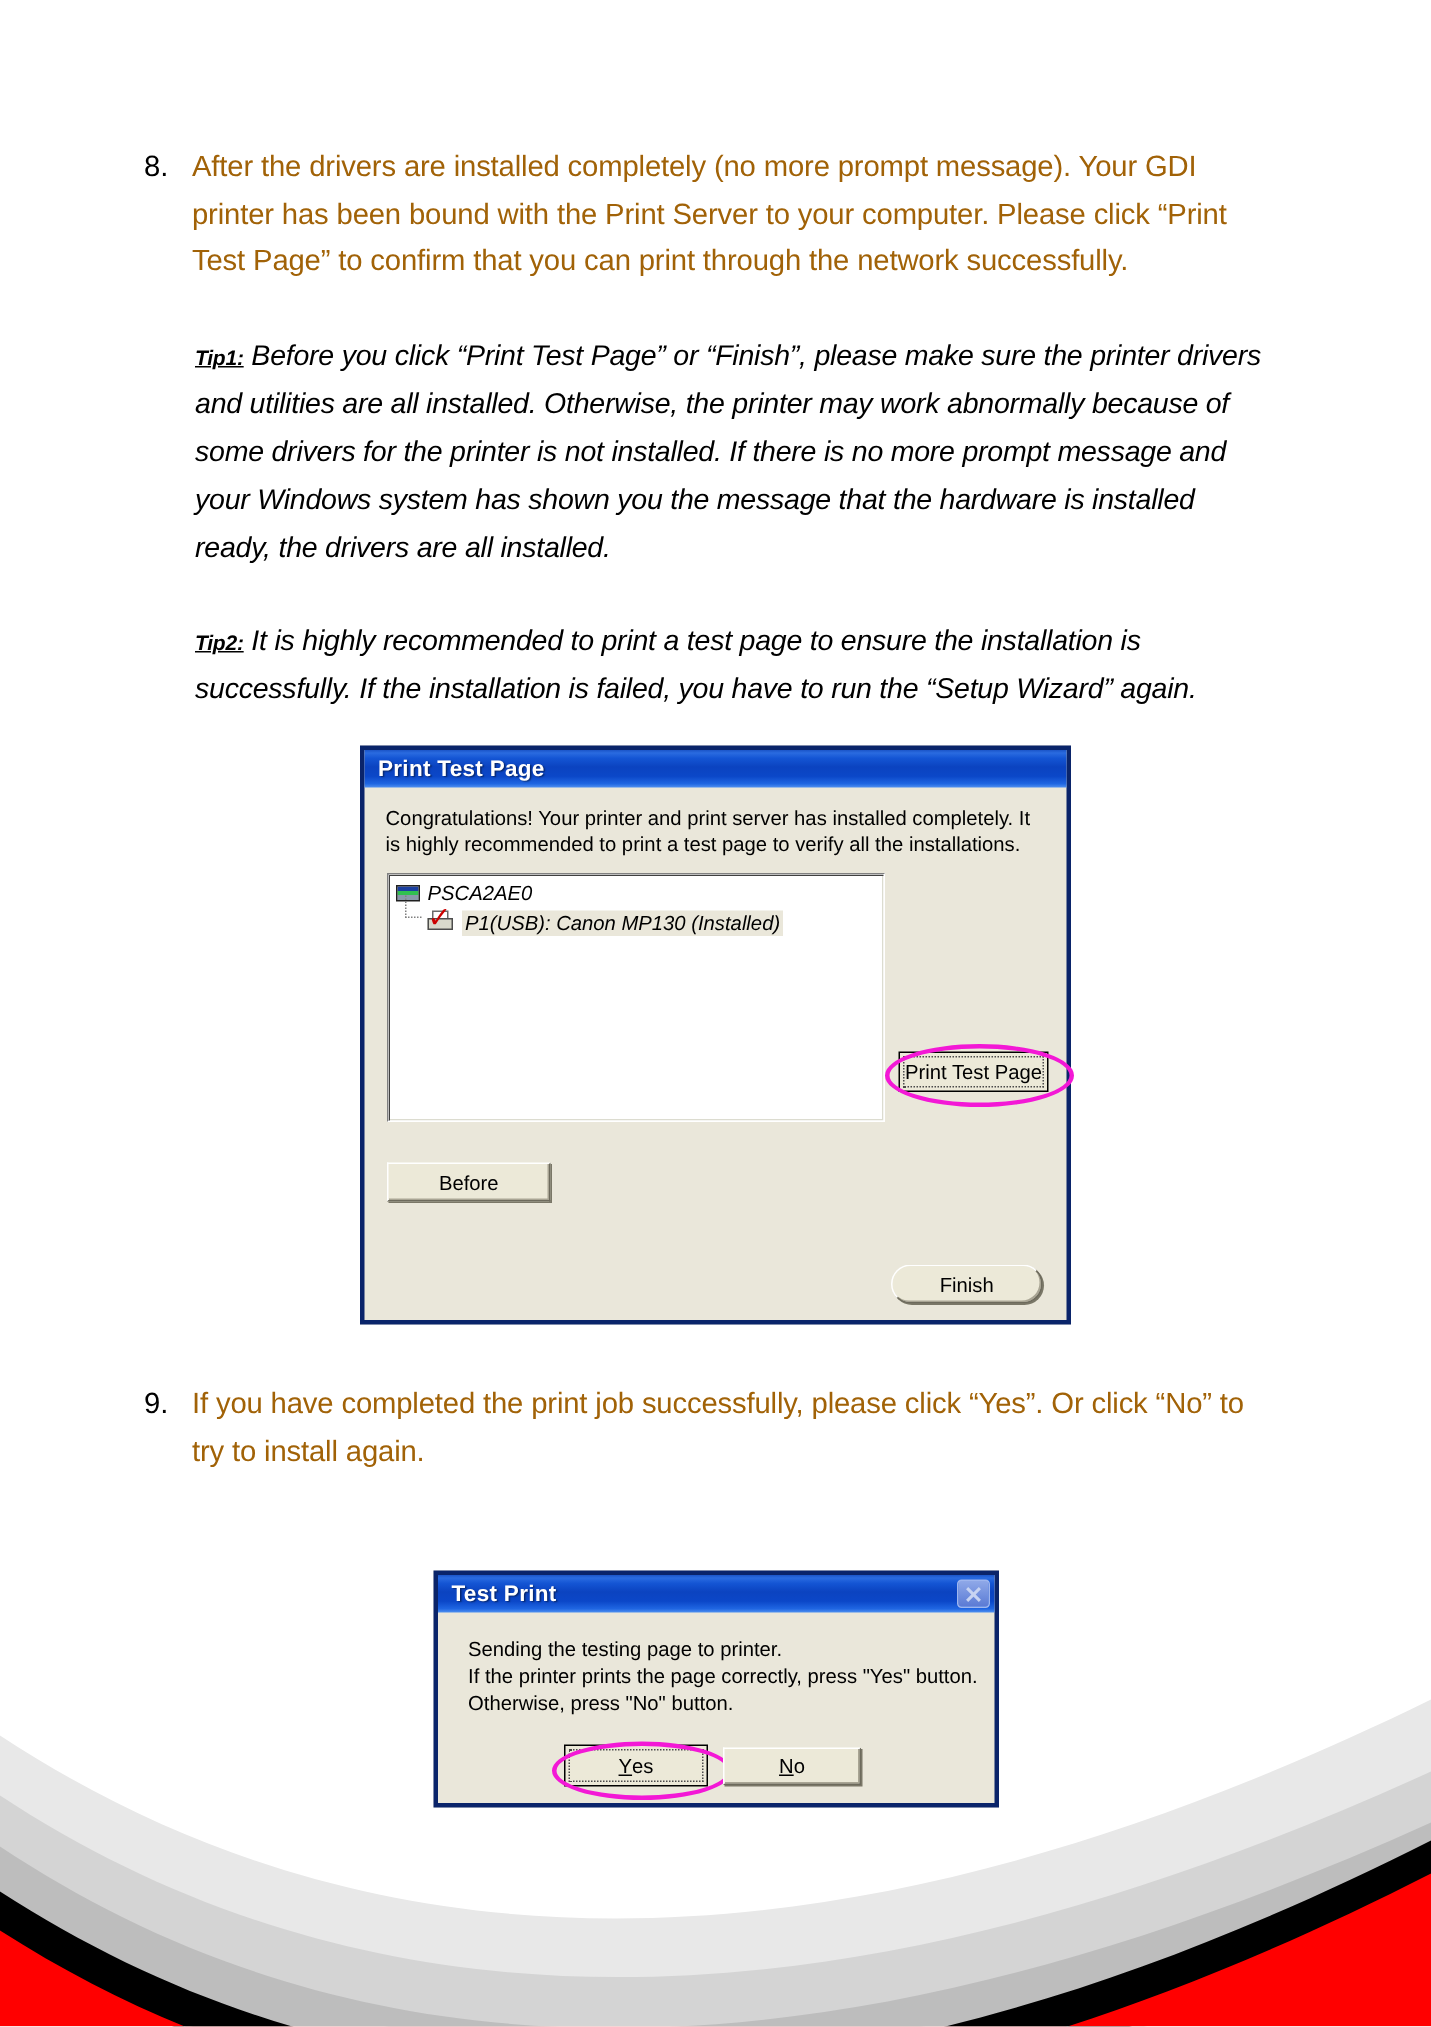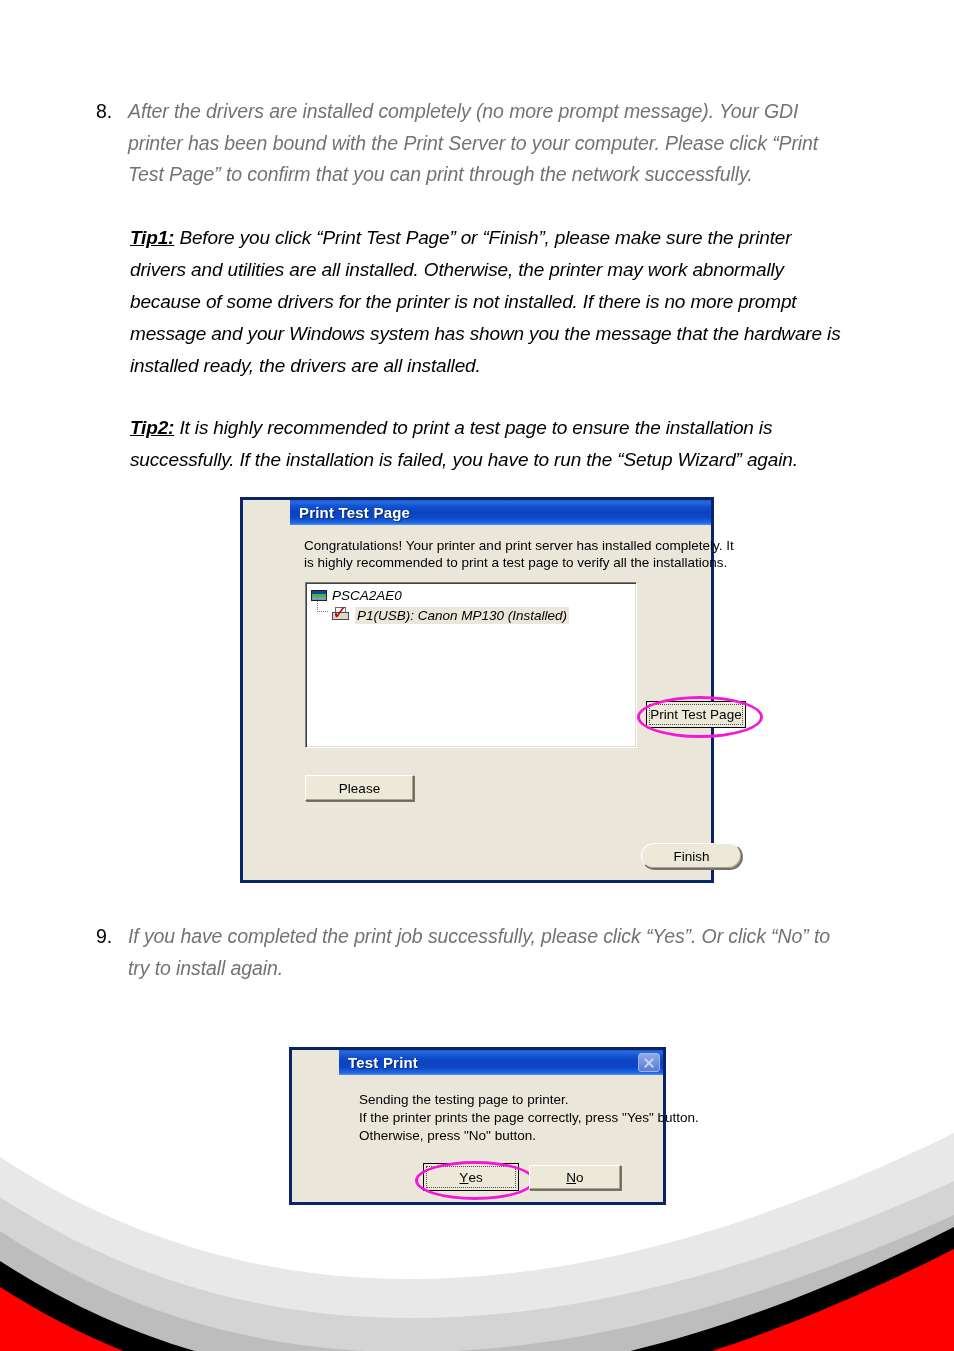--- a/index.html
+++ b/index.html
@@ -30,23 +30,22 @@
   .item-number {
     width: 32px;
     flex: 0 0 32px;
     font-size: 19.5px;
     line-height: 31.5px;
     color: #000;
   }
   .item-text {
     font-size: 19.5px;
     line-height: 31.5px;
-    color: #737373;
+    color: #a16207;
     letter-spacing: -0.1px;
-    font-style: italic;
   }
 
   #item8 { left: 96px; top: 96px; width: 740px; }
   #item8 .item-text { width: 700px; }
 
   #item9 { left: 96px; top: 921px; width: 760px; }
   #item9 .item-text { width: 720px; }
 
   .tip-block {
     position: absolute;
@@ -56,30 +55,29 @@
     line-height: 32px;
     color: #000;
     letter-spacing: -0.15px;
   }
   #tip1 { top: 222px; width: 722px; }
   #tip2 { top: 412px; width: 722px; }
   .tip-label {
     font-weight: bold;
     font-style: italic;
     text-decoration: underline;
-    font-size: 19px;
+    font-size: 14px;
   }
 
   
   .xp-dialog {
     position: absolute;
     background: #EAE7DA;
     border: 3px solid #0A246A;
     box-sizing: border-box;
-    padding-left: 47px;
   }
   .xp-titlebar {
     height: 25px;
     background: linear-gradient(to bottom,
         #1b55c8 0%, #2a6be0 8%, #1455d4 22%,
         #0b43c0 45%, #0b47c8 70%, #1f66e2 90%, #4f90f0 100%);
     display: flex;
     align-items: center;
     padding: 0 3px 0 9px;
     box-sizing: border-box;
@@ -383,21 +381,21 @@
           </span>
           <span class="sel-label">P1(USB): Canon MP130 (Installed)</span>
         </div>
       </div>
 
       <div class="btn-default-frame" id="dlg1-print-test-btn">
         <div class="btn-inner">Print Test Page</div>
       </div>
       <div class="hl-ellipse" id="dlg1-print-test-hl"></div>
 
-      <div class="btn" id="dlg1-refresh-btn">Please</div>
+      <div class="btn" id="dlg1-refresh-btn">Before</div>
 
       <div class="btn" id="dlg1-finish-btn">Finish</div>
 
     </div>
   </div>
 
   <div class="numbered-item" id="item9">
     <div class="item-number">9.</div>
     <div class="item-text">If you have completed the print job successfully, please click “Yes”. Or click “No” to try to install again.</div>
   </div>

